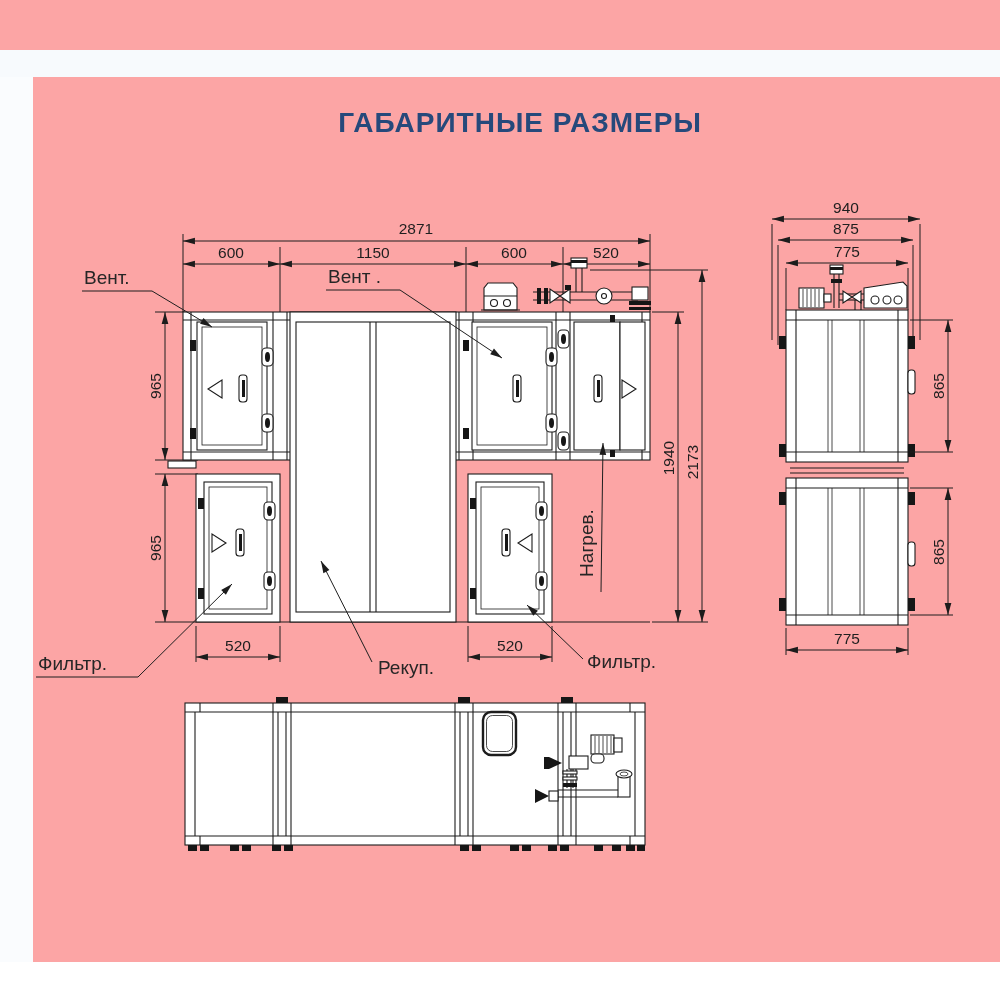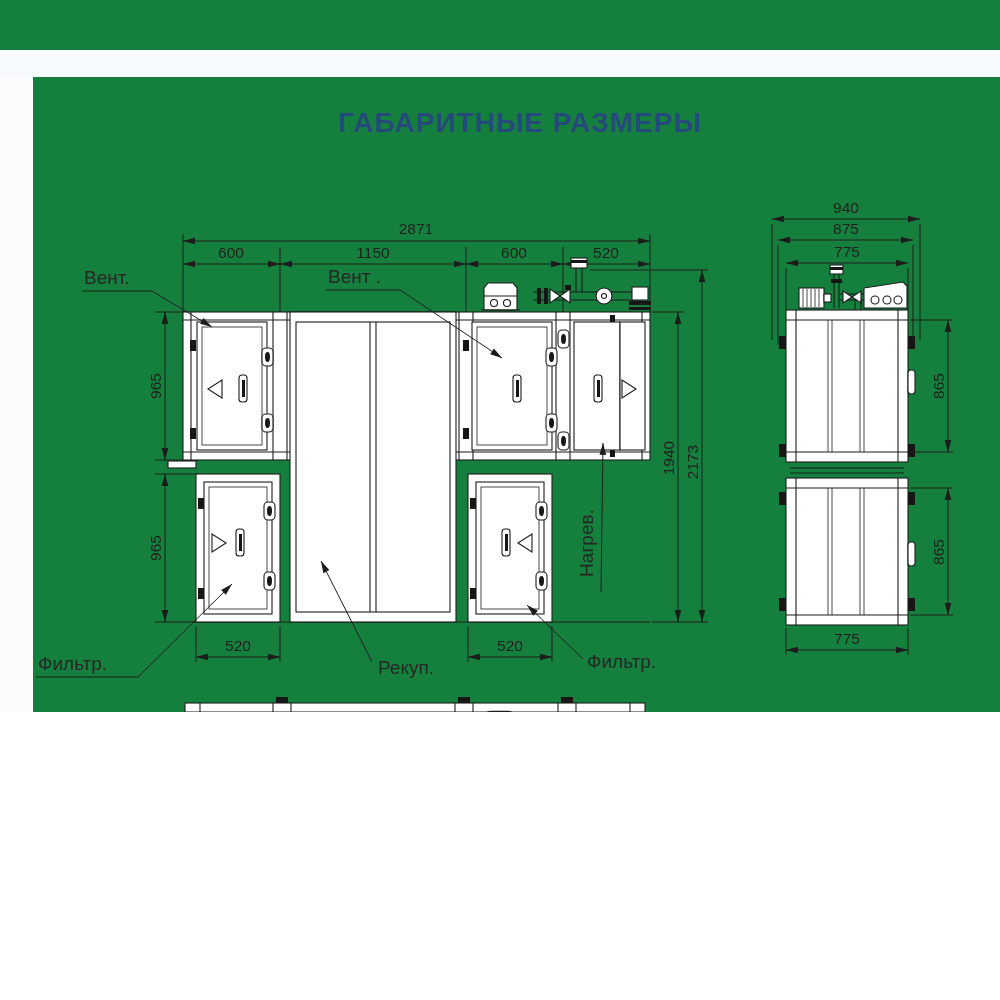--- a/index.html
+++ b/index.html
@@ -1,16 +1,16 @@
 <!DOCTYPE html>
 <html><head>
 <meta charset="utf-8">
 <style>
   html,body{margin:0;padding:0;background:#fff;}
-  #stage{position:relative;width:1000px;height:712px;background:#15803d;overflow:hidden;
+  #stage{position:relative;width:1000px;height:962px;background:#fca5a5;overflow:hidden;
          font-family:"Liberation Sans",sans-serif;}
   .band-top{position:absolute;left:0;top:50px;width:1000px;height:27px;background:#f7fafd;}
   .band-left{position:absolute;left:0;top:77px;width:33px;height:923px;background:#fafcfe;}
   svg{position:absolute;left:0;top:0;}
   .ln{stroke:#1c1c1c;stroke-width:1.1;fill:none;}
   .lnt{stroke:#1c1c1c;stroke-width:0.8;fill:none;}
   .lnw{stroke:#1c1c1c;stroke-width:1.1;fill:#ffffff;}
   .lnw2{stroke:#1c1c1c;stroke-width:2.4;fill:#ffffff;}
   .blk{fill:#161616;stroke:none;}
   .dl{stroke:#1f1f1f;stroke-width:1;fill:none;}

